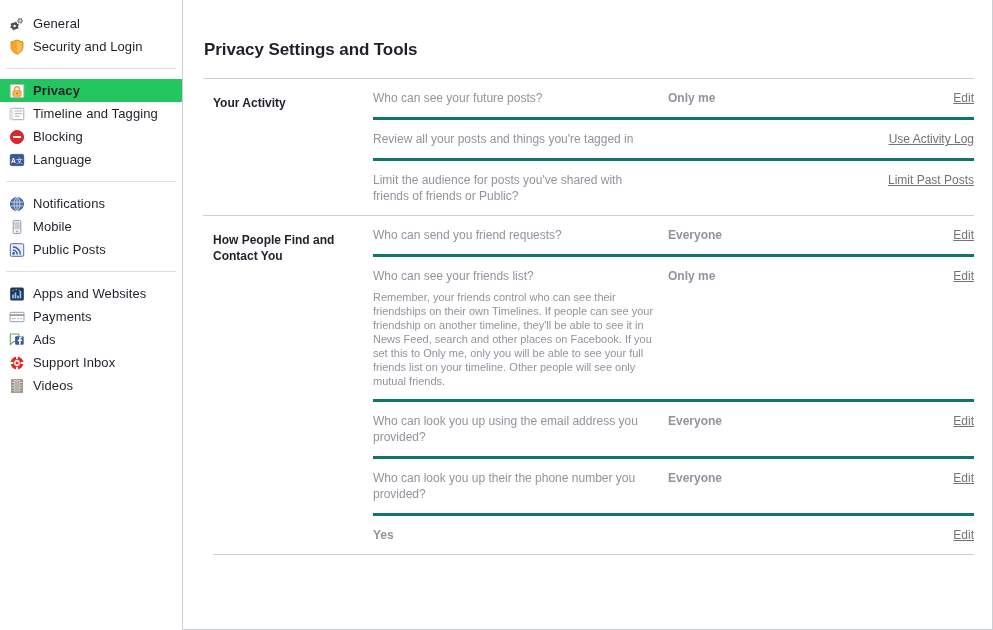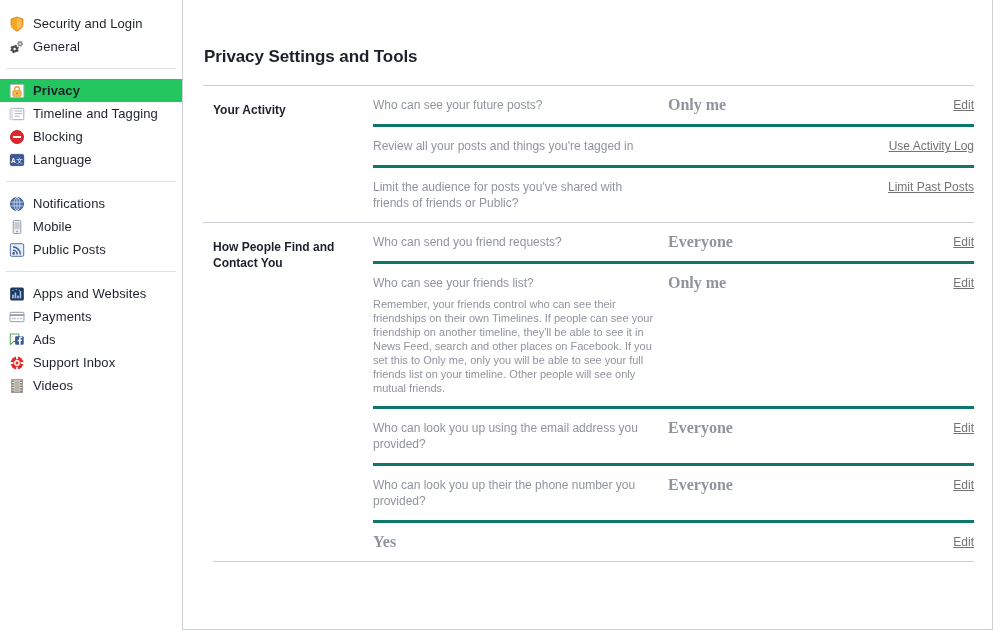--- a/index.html
+++ b/index.html
@@ -74,21 +74,21 @@
 
   
   #content {
     flex: 1;
     box-sizing: border-box;
     border-left: 1px solid #ccd0d5;
     border-right: 1px solid #ccd0d5;
     border-bottom: 1px solid #ccd0d5;
     margin-left: -1px;
     background: #ffffff;
-    padding: 16px 18px 0 20px;
+    padding: 9px 18px 0 20px;
     position: relative;
   }
   #page-title {
     font-size: 17px;
     font-weight: bold;
     color: #1d2129;
     padding: 20px 0 0 1px;
     letter-spacing: -0.1px;
   }
   .section {
@@ -129,25 +129,24 @@
     box-sizing: border-box;
   }
   .qnote {
     font-size: 11px;
     color: #90949c;
     line-height: 14px;
     margin-top: 6px;
   }
   .v {
     flex: 1;
-    font-size: 16px;
+    font-size: 12px;
     font-weight: bold;
     color: #90949c;
     line-height: 16px;
-    font-family: Liberation Serif, serif;
   }
   .a {
     width: 170px;
     min-width: 170px;
     text-align: right;
     font-size: 12px;
     color: #737373;
     line-height: 16px;
     cursor: pointer;
   }
@@ -161,46 +160,46 @@
 </head>
 <body>
 
 <div id="app">
 
   <nav id="sidebar">
       <div class="nav-group">
         <div class="nav-item">
           <span class="nav-ico">
             <svg class="ico-svg" width="16" height="16" viewBox="0 0 16 16" xmlns="http://www.w3.org/2000/svg">
-              <path d="M8 1 L14 3 V8 C14 11.5 11 14 8 15.2 C5 14 2 11.5 2 8 V3 Z" fill="#f5a623" stroke="#d4881a" stroke-width="0.8"></path>
-              <path d="M8 2.3 L12.8 3.9 V8 C12.8 10.8 10.4 12.9 8 14 Z" fill="#fbc26a" opacity="0.75"></path>
-            </svg>
-          </span>
-          <span class="nav-label">Security and Login</span>
-        </div>
-        <div class="nav-item">
-          <span class="nav-ico">
-            <svg class="ico-svg" width="16" height="16" viewBox="0 0 16 16" xmlns="http://www.w3.org/2000/svg">
               <g fill="#4b4f56">
                 <circle cx="5.6" cy="10" r="3.4"></circle>
                 <rect x="4.8" y="5.6" width="1.7" height="8.8" rx="0.5" transform="rotate(20 5.6 10)"></rect>
                 <rect x="4.8" y="5.6" width="1.7" height="8.8" rx="0.5" transform="rotate(70 5.6 10)"></rect>
                 <rect x="4.8" y="5.6" width="1.7" height="8.8" rx="0.5" transform="rotate(120 5.6 10)"></rect>
               </g>
               <circle cx="5.6" cy="10" r="1.2" fill="#fff"></circle>
               <g fill="#8d9096">
                 <circle cx="11.1" cy="4.8" r="2.5"></circle>
                 <rect x="10.5" y="1.8" width="1.3" height="6" rx="0.4" transform="rotate(35 11.1 4.8)"></rect>
                 <rect x="10.5" y="1.8" width="1.3" height="6" rx="0.4" transform="rotate(95 11.1 4.8)"></rect>
                 <rect x="10.5" y="1.8" width="1.3" height="6" rx="0.4" transform="rotate(155 11.1 4.8)"></rect>
               </g>
               <circle cx="11.1" cy="4.8" r="0.9" fill="#fff"></circle>
             </svg>
           </span>
           <span class="nav-label">General</span>
+        </div>
+        <div class="nav-item">
+          <span class="nav-ico">
+            <svg class="ico-svg" width="16" height="16" viewBox="0 0 16 16" xmlns="http://www.w3.org/2000/svg">
+              <path d="M8 1 L14 3 V8 C14 11.5 11 14 8 15.2 C5 14 2 11.5 2 8 V3 Z" fill="#f5a623" stroke="#d4881a" stroke-width="0.8"></path>
+              <path d="M8 2.3 L12.8 3.9 V8 C12.8 10.8 10.4 12.9 8 14 Z" fill="#fbc26a" opacity="0.75"></path>
+            </svg>
+          </span>
+          <span class="nav-label">Security and Login</span>
         </div>
       </div>
       <div class="nav-divider"></div>
       <div class="nav-group">
         <div class="nav-item selected">
           <span class="nav-ico">
             <svg class="ico-svg" width="16" height="16" viewBox="0 0 16 16" xmlns="http://www.w3.org/2000/svg">
               <rect x="1.2" y="1.5" width="13.6" height="13" rx="1" fill="#fdfdfd" stroke="#b3b7bd" stroke-width="0.9"></rect>
               <path d="M5.6 8 V6.1 a2.4 2.4 0 0 1 4.8 0 V8" fill="none" stroke="#e8a33d" stroke-width="1.5"></path>
               <rect x="3.9" y="7.7" width="8.2" height="5.6" rx="0.9" fill="#f7b955" stroke="#d99423" stroke-width="0.8"></rect>

